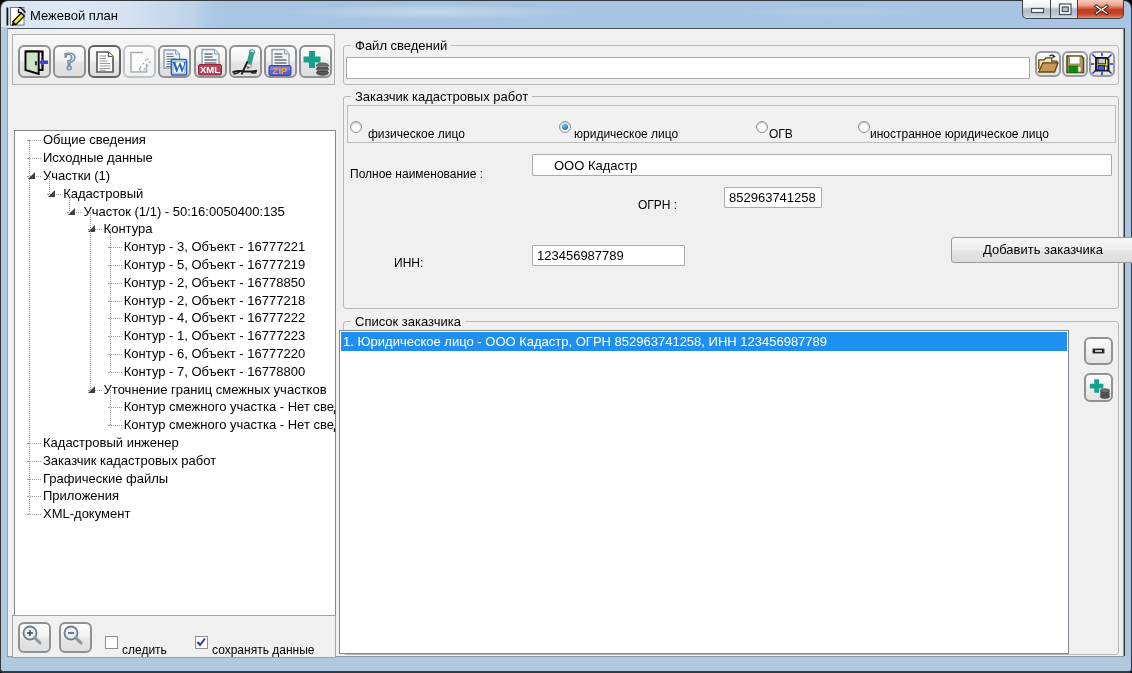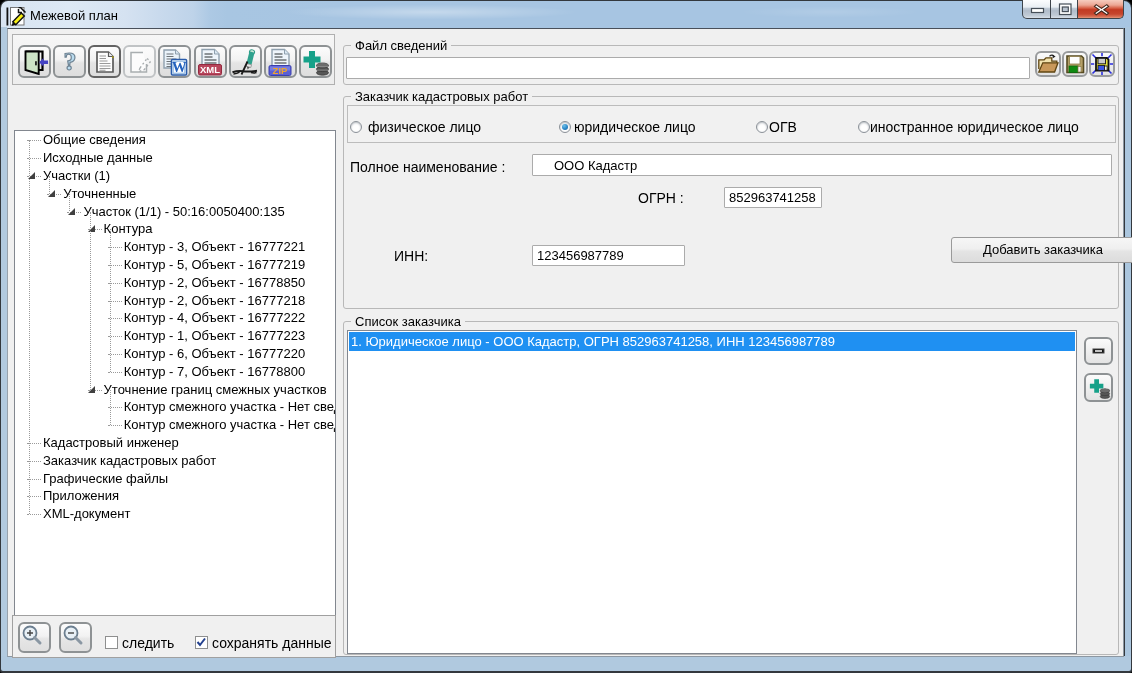--- a/index.html
+++ b/index.html
@@ -51,24 +51,24 @@
 
 .group{position:absolute;border:1px solid #b8b8b8;border-radius:3px;}
 .glabel{position:absolute;top:-8px;left:7px;background:#f0f0f0;padding:0 4px;font-size:13px;line-height:16px;}
 input.txt{position:absolute;border:1px solid #ababab;background:#fff;font-family:"Liberation Sans",sans-serif;font-size:13px;padding:0 4px;border-radius:1px;}
 .ibtn{position:absolute;width:26px;height:26px;border:2px solid #999b9d;border-radius:6px;
   background:linear-gradient(#fbfbfb,#ececec 55%,#e2e2e2);}
 .ibtn svg{position:absolute;left:50%;top:50%;transform:translate(-50%,-50%);}
 .radio{position:absolute;width:12px;height:12px;border-radius:50%;background:#fff;border:1px solid #8a9097;box-shadow:inset 0 1px 2px rgba(120,130,140,.55);}
 .radio.sel:after{content:"";position:absolute;left:2px;top:2px;width:6px;height:6px;border-radius:50%;
   background:radial-gradient(circle at 35% 30%,#6fc0e8 0,#2a87c8 55%,#1b5f96 100%);}
-.rlabel{position:absolute;font-size:14px;}
+.rlabel{position:absolute;font-size:12px;margin-top:8px;}
 .btn{position:absolute;border:1px solid #9a9a9a;border-radius:3px;font-size:13px;color:#000;text-align:center;
   background:linear-gradient(#f6f6f6 0,#efefef 45%,#e4e4e4 55%,#dcdcdc 100%);font-family:"Liberation Sans",sans-serif;}
-#list{position:absolute;left:339px;top:301px;width:730px;height:324px;background:#fff;border:1px solid #82878f;}
+#list{position:absolute;left:331px;top:301px;width:730px;height:324px;background:#fff;border:1px solid #82878f;}
 #lrow{position:absolute;left:1px;top:1px;right:1px;height:19px;background:#1f90f2;color:#fff;line-height:19px;padding-left:2px;font-size:13px;white-space:nowrap;}
 .sbtn{position:absolute;width:29px;height:28px;border:2px solid #8e9294;border-radius:6px;
   background:linear-gradient(#fbfbfb,#efefef 50%,#e3e3e3);}
 .sbtn svg{position:absolute;left:50%;top:50%;transform:translate(-50%,-50%);}
 </style></head>
 <body>
 <div id="frame"></div>
 <div id="bluetop"></div>
 <div style="position:absolute;left:200px;top:4px;width:420px;height:18px;background:radial-gradient(ellipse 50% 60% at 55% 45%,rgba(255,255,255,0.34),rgba(255,255,255,0) 70%);"></div>
 <div style="position:absolute;left:700px;top:5px;width:260px;height:14px;background:radial-gradient(ellipse 50% 60% at 50% 50%,rgba(255,255,255,0.12),rgba(255,255,255,0) 70%);"></div>
@@ -199,21 +199,21 @@
     </div>
   <div class="panel" id="treeP">
       <div id="treebody">
         <div class="ti" style="left:28px;top:0.3px;">Общие сведения</div>
         <div class="doth" style="left:12px;top:9.3px;width:14px;"></div>
         <div class="ti" style="left:28px;top:18.1px;">Исходные данные</div>
         <div class="doth" style="left:12px;top:27.1px;width:14px;"></div>
         <div class="ti" style="left:28px;top:35.9px;">Участки (1)</div>
         <div class="doth" style="left:12px;top:44.9px;width:14px;"></div>
         <div class="tri" style="left:12.5px;top:40.9px;"></div>
-        <div class="ti" style="left:48.2px;top:53.7px;">Уточненные</div>
+        <div class="ti" style="left:48.2px;top:53.7px;">Кадастровый</div>
         <div class="doth" style="left:32.2px;top:62.7px;width:14px;"></div>
         <div class="tri" style="left:32.7px;top:58.7px;"></div>
         <div class="ti" style="left:68.4px;top:71.5px;">Участок (1/1) - 50:16:0050400:135</div>
         <div class="doth" style="left:52.4px;top:80.5px;width:14.000000000000007px;"></div>
         <div class="tri" style="left:52.9px;top:76.5px;"></div>
         <div class="ti" style="left:88.6px;top:89.3px;">Контура</div>
         <div class="doth" style="left:72.6px;top:98.3px;width:14px;"></div>
         <div class="tri" style="left:73.1px;top:94.3px;"></div>
         <div class="ti" style="left:108.8px;top:107.10000000000001px;">Контур - 3, Объект - 16777221</div>
         <div class="doth" style="left:92.8px;top:116.10000000000001px;width:14px;"></div>

